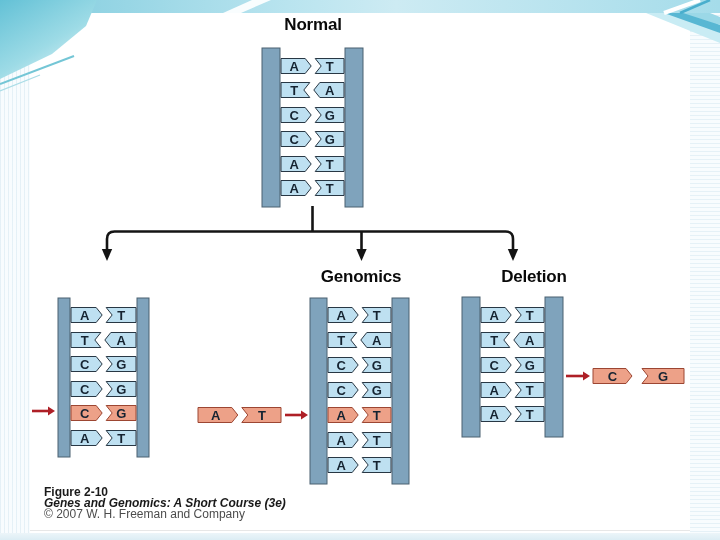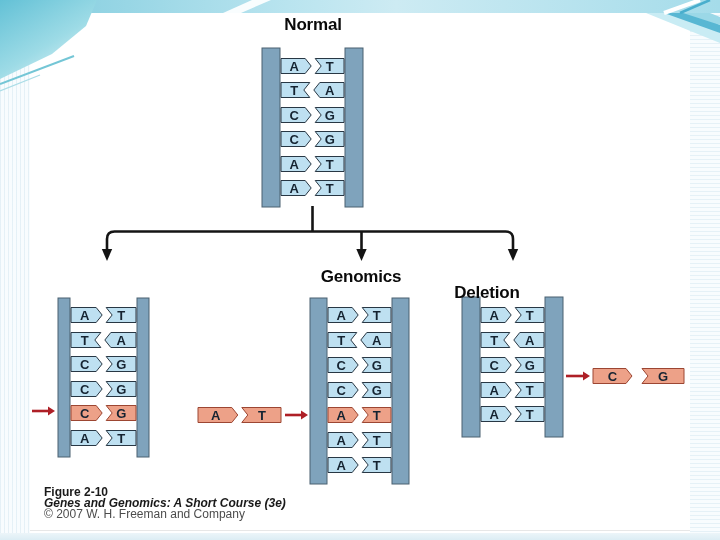--- a/index.html
+++ b/index.html
@@ -22,21 +22,21 @@
   .panel-edge{position:absolute;left:30px;top:530px;width:660px;height:1px;background:#e7e7e7;}
 
   .decor,.diagram{position:absolute;left:0;top:0;width:720px;height:540px;}
   .decor{z-index:3;pointer-events:none;}
   .diagram{z-index:4;}
 
   .fig-title{position:absolute;z-index:5;left:313px;top:15px;transform:translateX(-50%);
     font-size:17px;font-weight:700;color:#0a0a0a;letter-spacing:-0.2px;white-space:nowrap;}
   .branch-label{position:absolute;z-index:5;top:267px;transform:translateX(-50%);
     font-size:17px;font-weight:700;color:#0a0a0a;letter-spacing:-0.2px;white-space:nowrap;}
-  #lbl-sub{left:109px;} #lbl-ins{left:361px;} #lbl-del{left:487px;margin-top:16px;}
+  #lbl-sub{left:109px;} #lbl-ins{left:361px;} #lbl-del{left:534px;}
 
   .caption{position:absolute;z-index:5;left:44px;top:487px;line-height:11px;font-size:12px;color:#1a1a1a;}
   .caption .c1{font-weight:700;}
   .caption .c2{font-weight:700;font-style:italic;}
   .caption .c3{font-weight:400;color:#4c4c4c;}
 
   .bl{font:700 13px "Liberation Sans",sans-serif;}
 </style>
 </head>
 <body>

